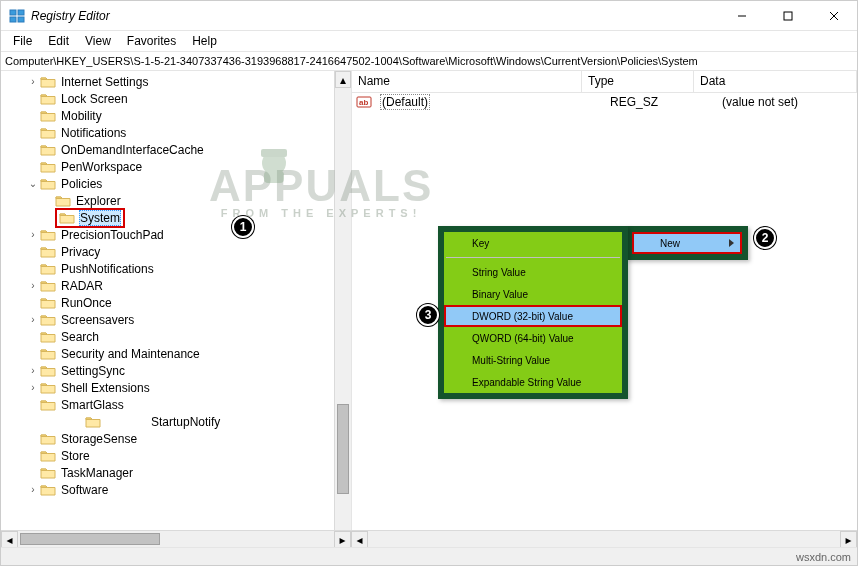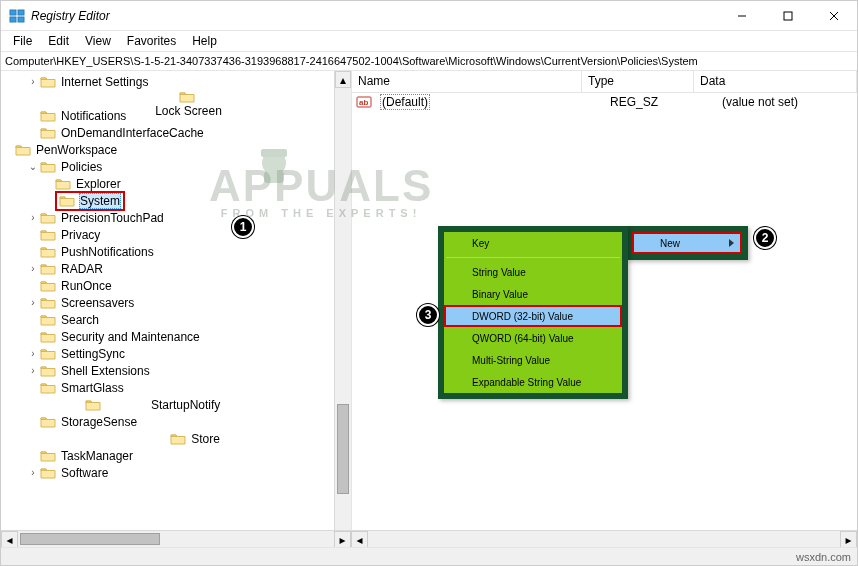--- a/index.html
+++ b/index.html
@@ -130,51 +130,61 @@
           <div class="tree-row" style="padding-left: 25px;">
             <span class="expander">›</span>
             <span class="folder-icon">
               <svg width="16" height="14" viewBox="0 0 16 14">
                 <path d="M1 3 L6 3 L7.5 4.5 L15 4.5 L15 12 L1 12 Z" fill="#ffe9a6" stroke="#d8b65c"></path>
                 <path d="M1 3 L6 3 L7.5 4.5 L1 4.5 Z" fill="#f5d67b" stroke="#d8b65c"></path>
               </svg>
             </span>
             <span class="label">Internet Settings</span>
           </div>
-          <div class="tree-row" style="padding-left: 25px; flex-direction: column;">
+          <div class="tree-row" style="padding-left: 25px;">
             <span class="expander"></span>
             <span class="folder-icon">
               <svg width="16" height="14" viewBox="0 0 16 14">
                 <path d="M1 3 L6 3 L7.5 4.5 L15 4.5 L15 12 L1 12 Z" fill="#ffe9a6" stroke="#d8b65c"></path>
                 <path d="M1 3 L6 3 L7.5 4.5 L1 4.5 Z" fill="#f5d67b" stroke="#d8b65c"></path>
               </svg>
             </span>
             <span class="label">Lock Screen</span>
           </div>
           <div class="tree-row" style="padding-left: 25px;">
             <span class="expander"></span>
             <span class="folder-icon">
               <svg width="16" height="14" viewBox="0 0 16 14">
                 <path d="M1 3 L6 3 L7.5 4.5 L15 4.5 L15 12 L1 12 Z" fill="#ffe9a6" stroke="#d8b65c"></path>
                 <path d="M1 3 L6 3 L7.5 4.5 L1 4.5 Z" fill="#f5d67b" stroke="#d8b65c"></path>
               </svg>
             </span>
+            <span class="label">Mobility</span>
+          </div>
+          <div class="tree-row" style="padding-left: 25px;">
+            <span class="expander"></span>
+            <span class="folder-icon">
+              <svg width="16" height="14" viewBox="0 0 16 14">
+                <path d="M1 3 L6 3 L7.5 4.5 L15 4.5 L15 12 L1 12 Z" fill="#ffe9a6" stroke="#d8b65c"></path>
+                <path d="M1 3 L6 3 L7.5 4.5 L1 4.5 Z" fill="#f5d67b" stroke="#d8b65c"></path>
+              </svg>
+            </span>
             <span class="label">Notifications</span>
           </div>
           <div class="tree-row" style="padding-left: 25px;">
             <span class="expander"></span>
             <span class="folder-icon">
               <svg width="16" height="14" viewBox="0 0 16 14">
                 <path d="M1 3 L6 3 L7.5 4.5 L15 4.5 L15 12 L1 12 Z" fill="#ffe9a6" stroke="#d8b65c"></path>
                 <path d="M1 3 L6 3 L7.5 4.5 L1 4.5 Z" fill="#f5d67b" stroke="#d8b65c"></path>
               </svg>
             </span>
             <span class="label">OnDemandInterfaceCache</span>
           </div>
-          <div class="tree-row" style="">
+          <div class="tree-row" style="padding-left: 25px;">
             <span class="expander"></span>
             <span class="folder-icon">
               <svg width="16" height="14" viewBox="0 0 16 14">
                 <path d="M1 3 L6 3 L7.5 4.5 L15 4.5 L15 12 L1 12 Z" fill="#ffe9a6" stroke="#d8b65c"></path>
                 <path d="M1 3 L6 3 L7.5 4.5 L1 4.5 Z" fill="#f5d67b" stroke="#d8b65c"></path>
               </svg>
             </span>
             <span class="label">PenWorkspace</span>
           </div>
           <div class="tree-row" style="padding-left: 25px;">
@@ -332,21 +342,21 @@
           <div class="tree-row" style="padding-left: 25px;">
             <span class="expander"></span>
             <span class="folder-icon">
               <svg width="16" height="14" viewBox="0 0 16 14">
                 <path d="M1 3 L6 3 L7.5 4.5 L15 4.5 L15 12 L1 12 Z" fill="#ffe9a6" stroke="#d8b65c"></path>
                 <path d="M1 3 L6 3 L7.5 4.5 L1 4.5 Z" fill="#f5d67b" stroke="#d8b65c"></path>
               </svg>
             </span>
             <span class="label">StorageSense</span>
           </div>
-          <div class="tree-row" style="padding-left: 25px; justify-content: center;">
+          <div class="tree-row" style="padding-left: 25px;">
             <span class="expander"></span>
             <span class="folder-icon">
               <svg width="16" height="14" viewBox="0 0 16 14">
                 <path d="M1 3 L6 3 L7.5 4.5 L15 4.5 L15 12 L1 12 Z" fill="#ffe9a6" stroke="#d8b65c"></path>
                 <path d="M1 3 L6 3 L7.5 4.5 L1 4.5 Z" fill="#f5d67b" stroke="#d8b65c"></path>
               </svg>
             </span>
             <span class="label">Store</span>
           </div>
           <div class="tree-row" style="padding-left: 25px;">

